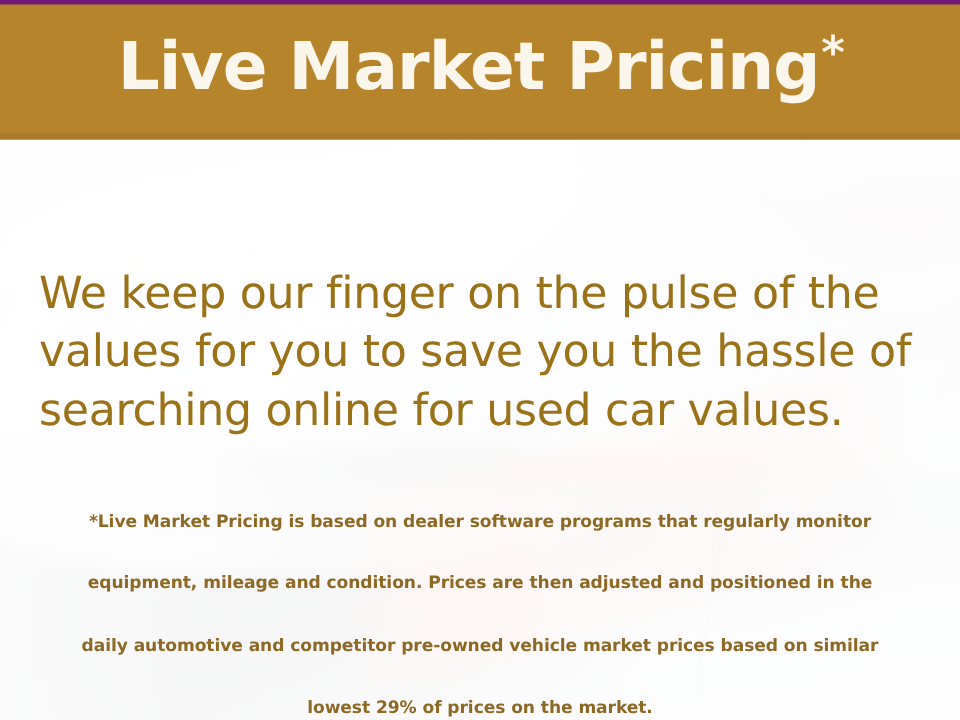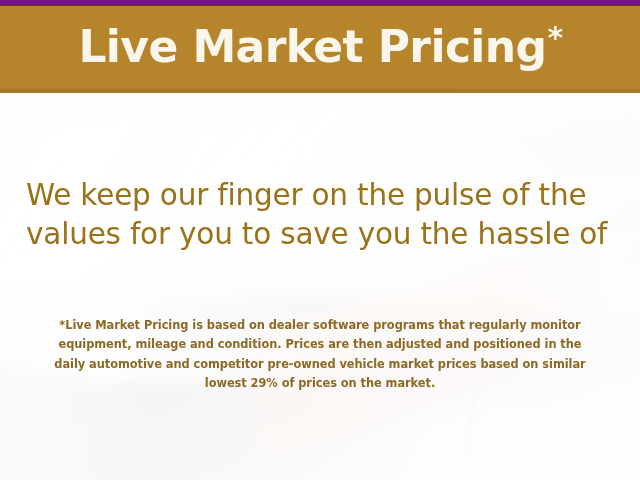--- a/index.html
+++ b/index.html
@@ -224,21 +224,21 @@
   }
 
   
   .header-band {
     position: absolute;
     left: 0;
     top: 0;
     width: 640px;
     height: 93px;
     background: #b6842a;
-    border-top: 6px solid #701a75;
+    border-top: 3px solid #701a75;
     border-bottom: 4px solid #a9782a;
     box-sizing: border-box;
     z-index: 5;
     display: flex;
     align-items: center;
     justify-content: center;
   }
 
   .header-title {
     font-family: "DejaVu Sans", "Liberation Sans", sans-serif;
@@ -299,20 +299,21 @@
     line-height: 19.4px;
     font-weight: bold;
     color: #8c6a26;
     padding: 0 26px;
     letter-spacing: -0.05px;
   }
 
   .disclaimer .dc-line {
     display: block;
     white-space: nowrap;
+    margin-top: 22px;
   }
 </style>
 </head>
 <body>
 
 <div id="promo-card">
 
   <div class="bg-photo">
     <div class="bg-base"></div>
     <div class="bg-orange-top"></div>
@@ -331,20 +332,21 @@
 
   <div class="header-band">
     <div class="header-title"><span>Live Market Pricing</span><span class="star">*</span></div>
   </div>
 
   <div class="content">
 
     <div class="headline">
       <span class="hl-line">We keep our finger on the pulse of the</span>
       <span class="hl-line">values for you to save you the hassle of</span>
+      <span class="hl-line">searching online for used car values.</span>
     </div>
 
     <div class="disclaimer">
       <span class="dc-line">*Live Market Pricing is based on dealer software programs that regularly monitor</span>
       <span class="dc-line">equipment, mileage and condition. Prices are then adjusted and positioned in the</span>
       <span class="dc-line">daily automotive and competitor pre-owned vehicle market prices based on similar</span>
       <span class="dc-line">lowest 29% of prices on the market.</span>
     </div>
 
   </div>

